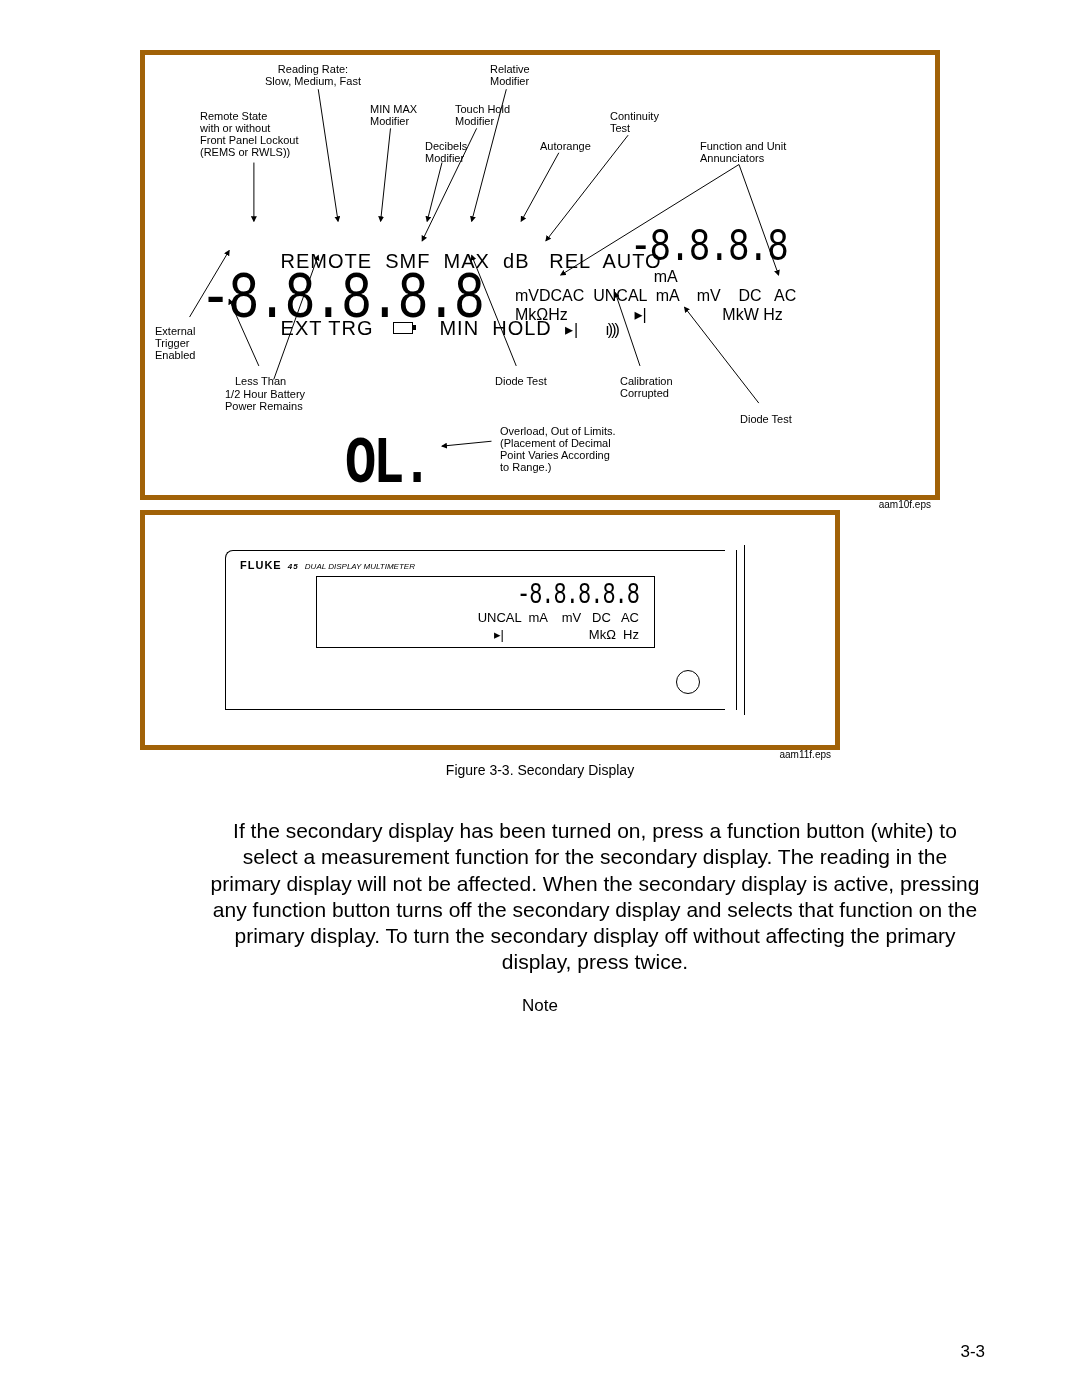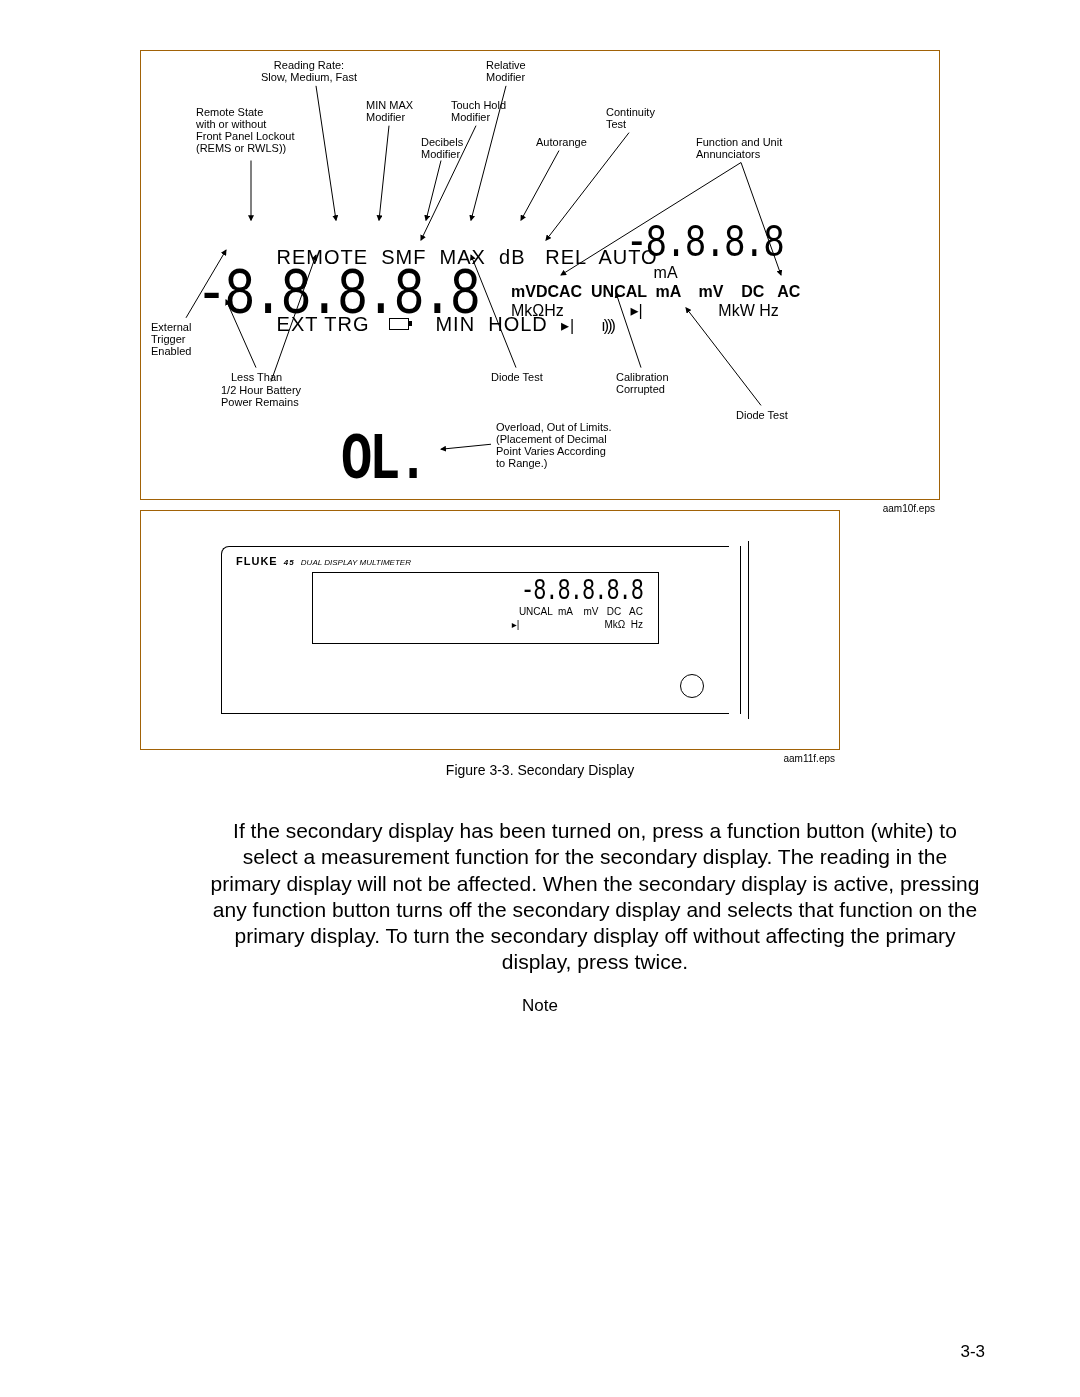--- a/index.html
+++ b/index.html
@@ -28,21 +28,21 @@
     position: absolute;
     right: 45px;
     top: 0;
     text-align: right;
   }
   .hdr-title  { font-style: italic; font-weight: bold; font-size: 16px; }
   .hdr-sub    { font-style: italic; font-size: 16px; }
   .hdr-chap   { position: absolute; right: 0; top: -6px; font-size: 42px; font-weight: 400; font-family: Arial, sans-serif;}
   
   .figframe {
-    border: 1px solid #a16207;
+    border: 5px solid #a16207;
     margin: 0 60px 10px 60px;
     position: relative;
     box-sizing: border-box;
   }
   .fig1 { height: 450px; }
   .fig2 { height: 240px; width: 700px; margin-left: 60px;}
   .epslabel {
     position: absolute;
     right: 4px;
     bottom: -15px;
@@ -126,21 +126,21 @@
     position: absolute;
     left: 90px; right: 70px; top: 25px; height: 70px;
     border: 1px solid #000;
   }
   .lcd-inner { position: absolute; right: 15px; top: 6px; text-align: right;}
   .circlebtn {
     position: absolute;
     right: 25px; bottom: 15px;
     width: 22px; height: 22px; border: 1px solid #000; border-radius: 50%;
   }
-  .unitline { font-size: 10px; white-space: pre; margin-top:2px;}
+  .unitline { font-size: 13px; white-space: pre; margin-top:2px;}
 
   .batt {
     position:absolute; width:18px; height:10px; border:1.5px solid #000;
     display:inline-block;
   }
   .batt:after{content:""; position:absolute; right:-4px; top:2px; width:3px; height:5px; background:#000;}
   .diode {
     position:absolute; font-size:16px;
   }
   .cont { position:absolute; font-size:16px; letter-spacing:-2px;}
@@ -188,21 +188,21 @@
       <div class="annun-box" style="top:215px; left:55px;">
         <span class="seg7">-8.8.8.8.8</span>
       </div>
 
       <div class="annun-box" style="top:172px; left:485px;">
         <span class="segmid">-8.8.8.8</span>
       </div>
 
       <div class="annun-box" style="top:212px; left:370px; font-size:16px; line-height:1.2;">
         <div style="text-align:center; margin-left:20px;"><span>mA</span></div>
-        <div style="white-space:pre;font-weight:bold;"><span>mVDCAC</span>  <span>UNCAL</span>  <span>mA</span>    <span>mV</span>    <span>DC</span>   <span>AC</span></div>
+        <div style="white-space:pre;"><span>mVDCAC</span>  <span>UNCAL</span>  <span>mA</span>    <span>mV</span>    <span>DC</span>   <span>AC</span></div>
         <div style="white-space:pre;"><span>MkΩHz</span>               <span class="diode" style="position:relative;">▸|</span>                 <span>MkW Hz</span></div>
       </div>
 
       <div class="annun-box" style="top:380px; left:200px;font-weight:bold;">
         <span class="seg7">OL.</span>
       </div>
 
       <div class="lbl" style="left:10px; top:270px;"><span style="white-space:pre;">External
 Trigger
 Enabled</span></div>

